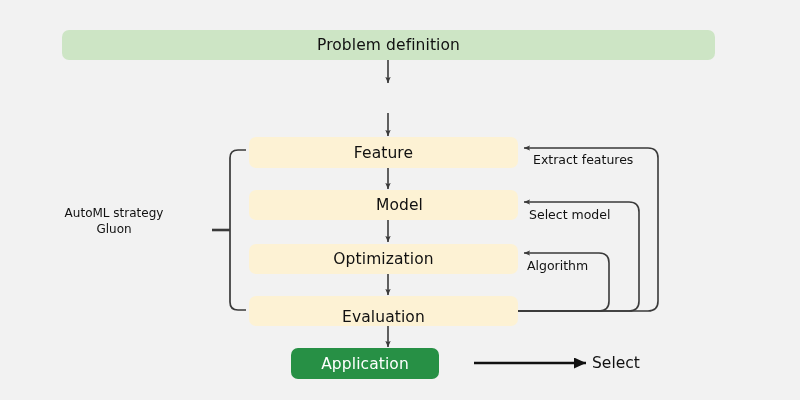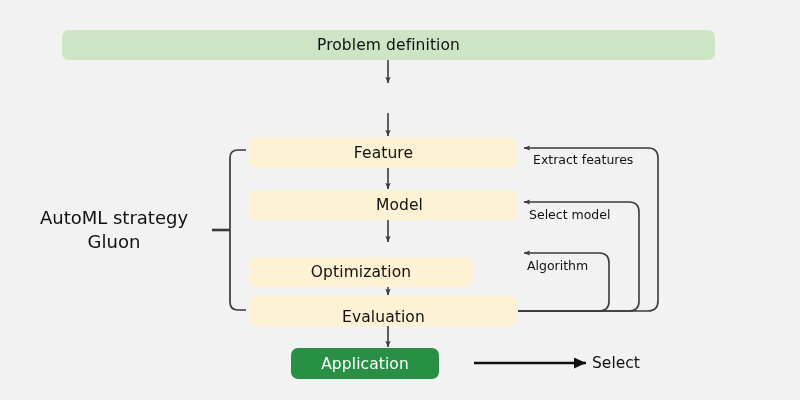--- a/index.html
+++ b/index.html
@@ -36,21 +36,21 @@
   }
   .node-yellow {
     background: #fdf2d4;
   }
   .node-solid-green {
     background: #279045;
     color: #ffffff;
   }
   .stage-label {
     position: absolute;
-    font-size: 18px;
+    font-size: 12px;
     color: #111111;
     text-align: center;
     line-height: 1.32;
   }
   .edge-label {
     position: absolute;
     font-size: 12.5px;
     color: #111111;
     white-space: nowrap;
   }
@@ -113,21 +113,21 @@
 
 
   <div class="node node-yellow" style="left:249px; top:137px; width:269px; height:31px;">
     <span>Feature</span>
   </div>
 
   <div class="node node-yellow" style="left:249px; top:190px; width:269px; height:30px;padding-left:32px;">
     <span>Model</span>
   </div>
 
-  <div class="node node-yellow" style="left:249px; top:257px; width:224px; height:30px;">
+  <div class="node node-yellow" style="left:249px; top:244px; width:269px; height:30px;">
     <span>Optimization</span>
   </div>
 
   <div class="node node-yellow" style="left:249px; top:296px; width:269px; height:30px;align-items:flex-end;">
     <span>Evaluation</span>
   </div>
 
   <div class="node node-solid-green" style="left:291px; top:348px; width:148px; height:31px;">
     <span>Application</span>
   </div>

